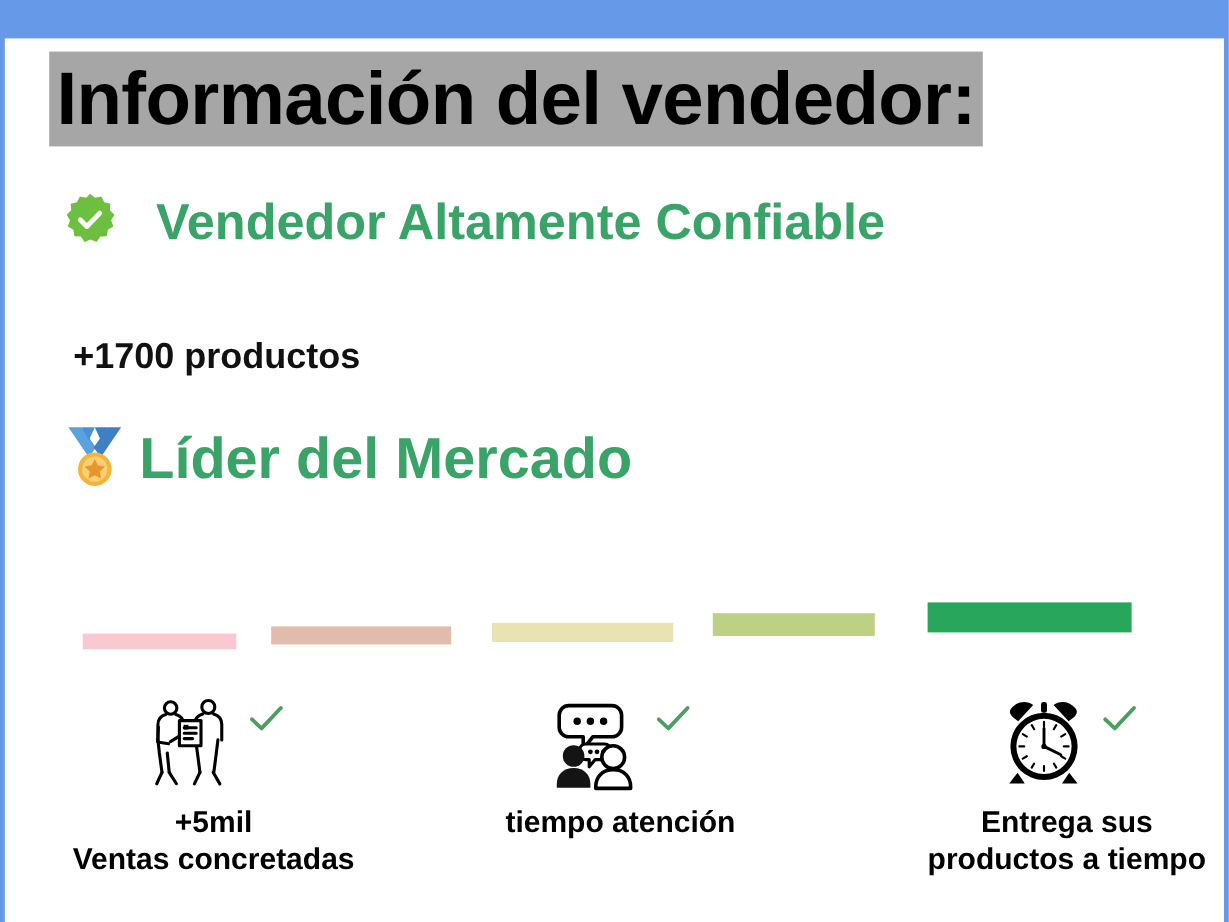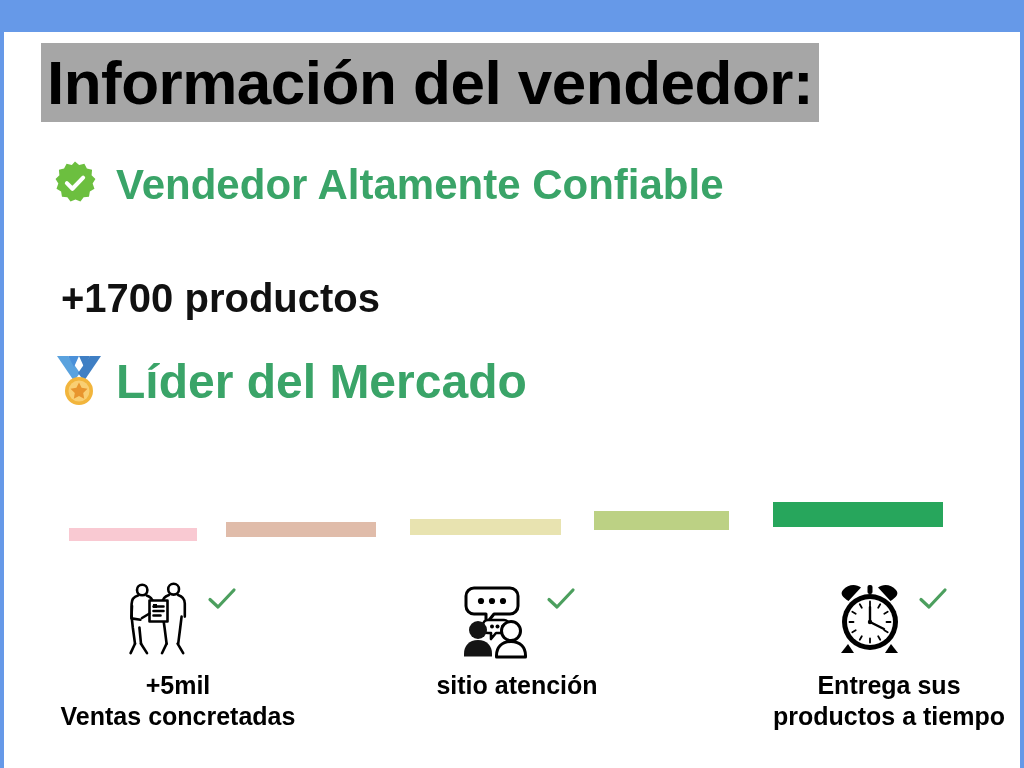--- a/index.html
+++ b/index.html
@@ -28,30 +28,30 @@
     font-size:62px;
     line-height:79px;
     letter-spacing:-0.5px;
     padding:0 6px;
     white-space:nowrap;
   }
 
   
   #trusted-row{
     position:absolute;left:48px;top:125px;
-    display:flex;align-items:center;gap:18px;
+    display:flex;align-items:center;gap:32px;
   }
   #trusted-text{
     color:#3aa468;font-weight:700;font-size:42px;line-height:56px;white-space:nowrap;
   }
 
   
   #products-line{
     position:absolute;left:57px;top:246px;
-    color:#111111;font-weight:700;font-size:40px;line-height:40px;white-space:nowrap;
+    color:#111111;font-weight:700;font-size:30px;line-height:40px;white-space:nowrap;
   }
 
   
   #leader-row{
     position:absolute;left:50px;top:322px;
     display:flex;align-items:center;gap:12px;
   }
   #leader-text{
     color:#3aa468;font-weight:700;font-size:48px;line-height:54px;white-space:nowrap;
   }
@@ -195,21 +195,21 @@
             <circle cx="53" cy="51" r="9.5" fill="#ffffff" stroke="#000000" stroke-width="3"></circle>
             <path fill="#ffffff" stroke="#000000" stroke-width="3" stroke-linejoin="round" d="M53 61.5c-9.5 0-14.5 6.2-14.5 14v1.5h29v-1.5c0-7.8-5-14-14.5-14z"></path>
           </svg>
         </span>
         <span class="feat-check">
           <svg width="30" height="26" viewBox="0 0 30 26" aria-hidden="true">
             <path fill="none" stroke="#4c9f5e" stroke-width="3.2" stroke-linecap="round" stroke-linejoin="round" d="M3 13.5L11 21 27 4"></path>
           </svg>
         </span>
       </div>
-      <div class="feat-caption">sitio atención</div>
+      <div class="feat-caption">tiempo atención</div>
     </div>
 
     <div class="feature" id="feature-2">
       <div class="feat-icon-row">
         <span>
           <svg width="84" height="82" viewBox="0 0 84 82" aria-hidden="true">
 
             <path fill="#000000" d="M13 10c5-6 13-6.5 18-2.5L18.5 21C13 17.5 9.5 14 13 10z"></path>
             <path fill="#000000" d="M66 10c-5-6-13-6.5-18-2.5L60.5 21C66 17.5 69.5 14 66 10z"></path>
 

